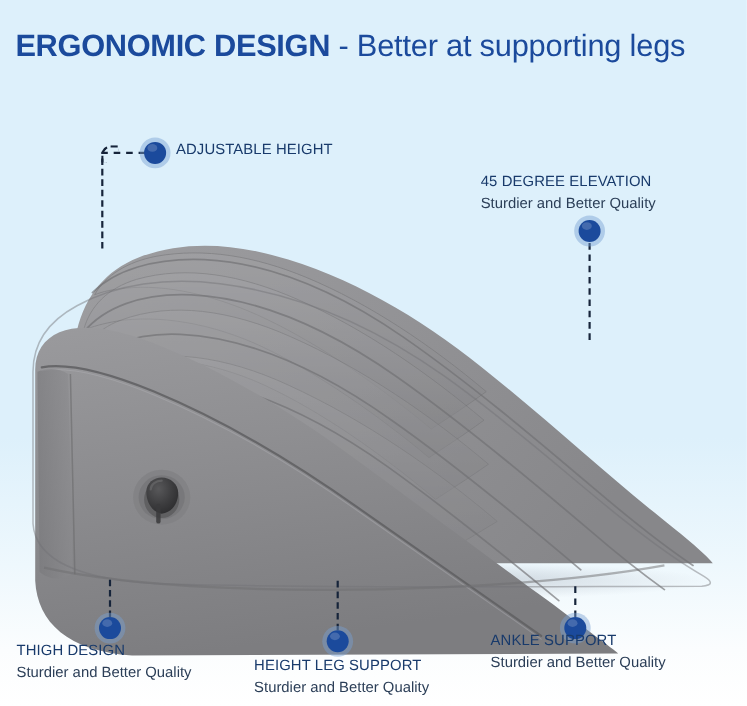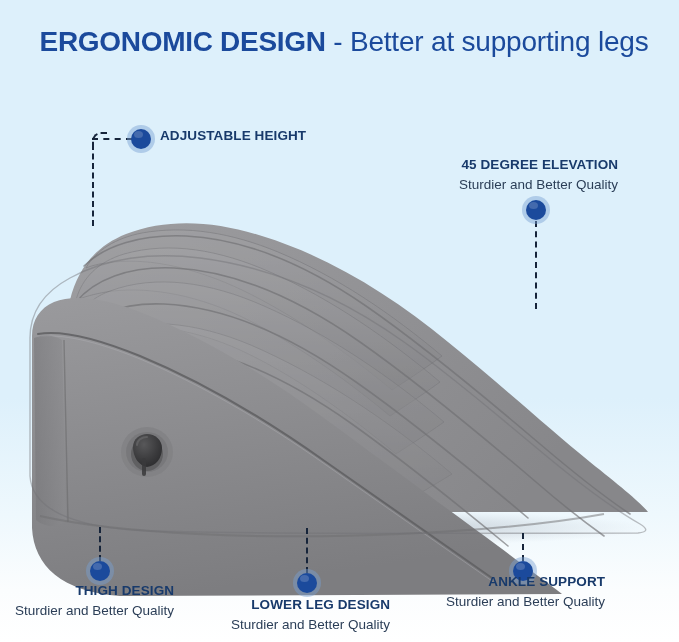--- a/index.html
+++ b/index.html
@@ -14,48 +14,47 @@
     width:679px;height:642px;
     background:linear-gradient(to bottom,#ddf0fb 0%,#ddf0fb 62%,#eef8fd 80%,#fbfdfe 92%,#ffffff 100%);
     overflow:hidden;
   }
 
   
   .header{
     position:absolute;left:14px;top:26px;
     width:660px;
     white-space:nowrap;
-    text-align:center;
   }
   .title-strong{
     font-size:28px;font-weight:bold;letter-spacing:-0.3px;
     color:#1b4a9c;
   }
   .title-light{
     font-size:28px;font-weight:400;letter-spacing:-0.2px;
     color:#1b4a9c;
   }
 
   
   .product{position:absolute;left:0;top:0;width:679px;height:642px;}
 
   
   .callout{position:absolute;}
   .callout .cap{
-    font-size:13.5px;font-weight:bold;letter-spacing:0.1px;
-    color:#183a6b;white-space:nowrap;line-height:1.25;text-align:right;
+    font-size:13.5px;font-weight:normal;letter-spacing:0.1px;
+    color:#183a6b;white-space:nowrap;line-height:1.25;
   }
   .callout .sub{
     font-size:13.5px;font-weight:400;
     color:#2b3e57;white-space:nowrap;line-height:1.35;
     margin-top:2px;
   }
 
   .c-adjustable{left:160px;top:128px;}
-  .c-elevation{left:437px;top:157px;margin-left:22px;}
+  .c-elevation{left:437px;top:157px;}
   .c-thigh{left:15px;top:583px;}
   .c-lowerleg{left:231px;top:597px;}
   .c-ankle{left:446px;top:574px;}
 
   
   .dot{
     position:absolute;width:20px;height:20px;border-radius:50%;
     background:#1b4a9c;
     box-shadow:0 0 0 4px rgba(120,160,210,0.45);
   }
@@ -257,21 +256,21 @@
     <div class="cap">45 DEGREE ELEVATION</div>
     <div class="sub">Sturdier and Better Quality</div>
   </div>
 
   <div class="callout c-thigh">
     <div class="cap">THIGH DESIGN</div>
     <div class="sub">Sturdier and Better Quality</div>
   </div>
 
   <div class="callout c-lowerleg">
-    <div class="cap">LOWER LEG DESIGN</div>
+    <div class="cap">HEIGHT LEG SUPPORT</div>
     <div class="sub">Sturdier and Better Quality</div>
   </div>
 
   <div class="callout c-ankle">
     <div class="cap">ANKLE SUPPORT</div>
     <div class="sub">Sturdier and Better Quality</div>
   </div>
 
 </div>
 

